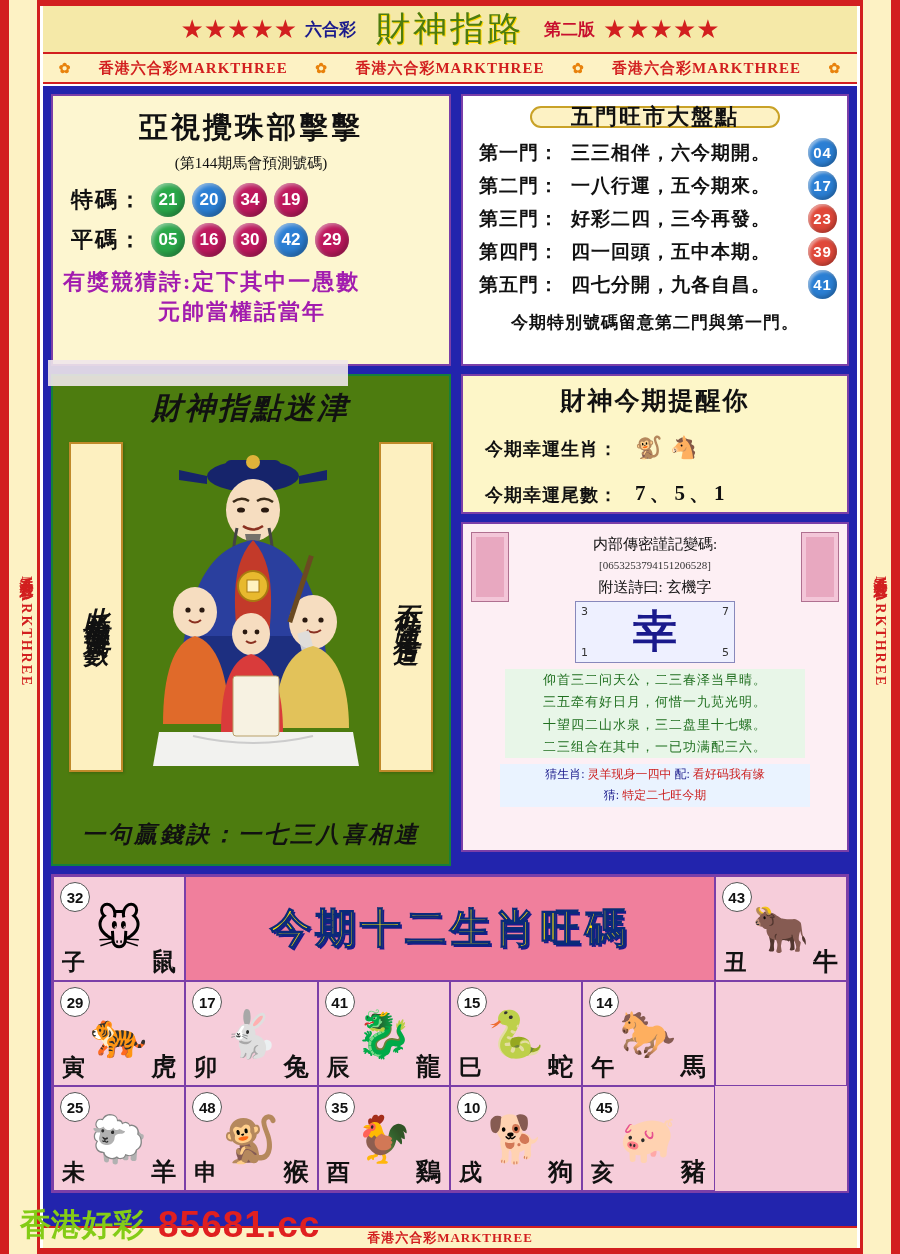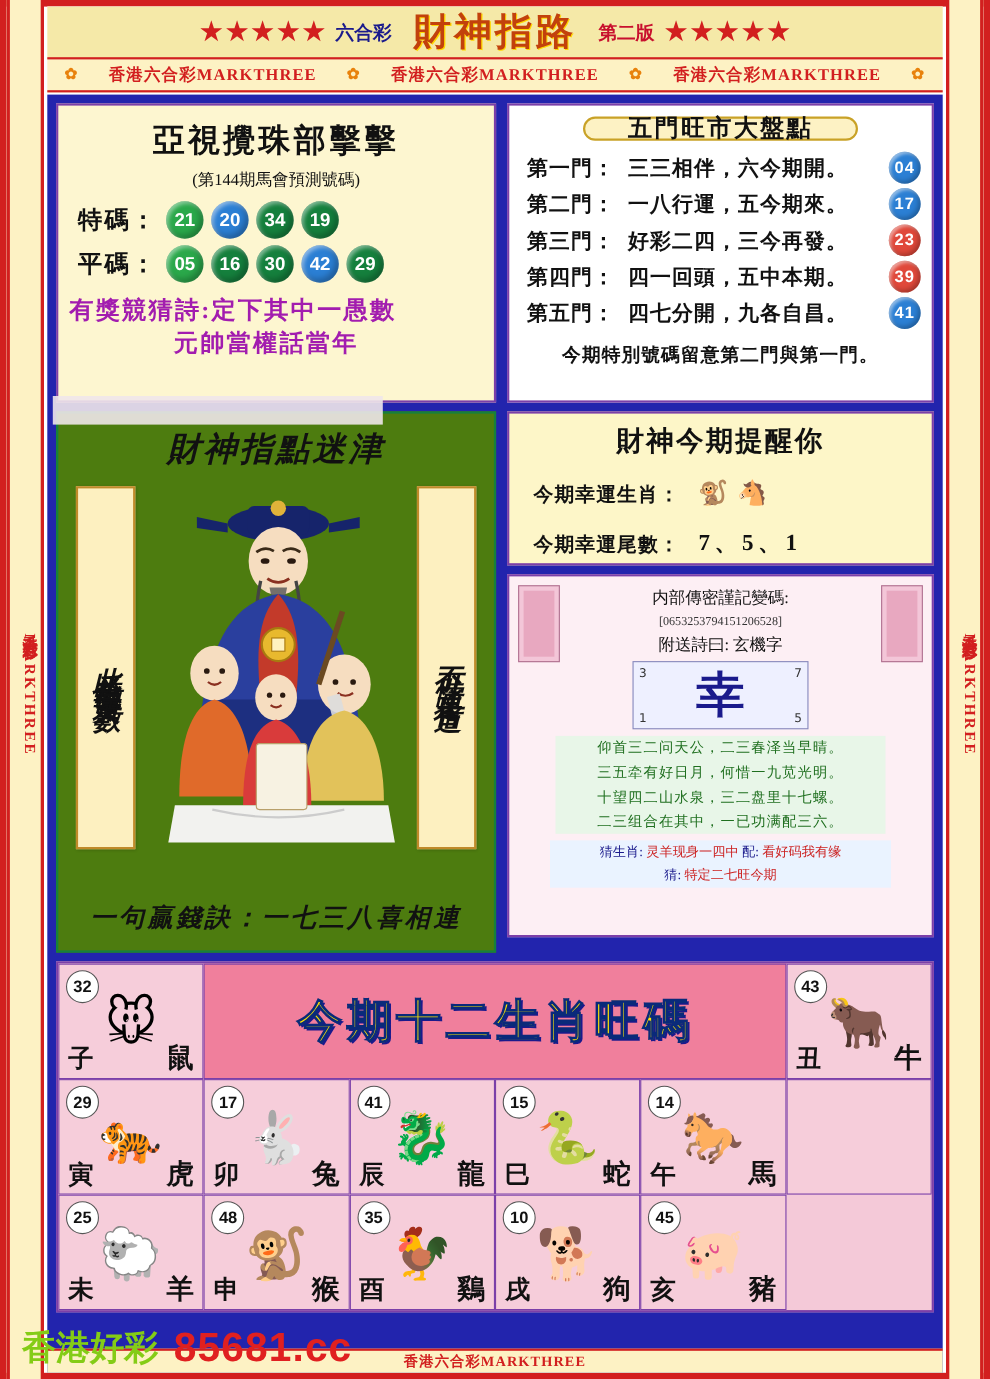--- a/index.html
+++ b/index.html
@@ -47,21 +47,21 @@
   
   .titlebar {
     height:48px; background:#f5e9a8;
     border-bottom:2px solid #d21f1f;
     display:flex; align-items:center; justify-content:center;
     position:relative;
   }
   .stars { display:flex; gap:3px; color:#d21f1f; font-size:26px; line-height:1; }
   .title-main {
     font-family:"Liberation Serif", serif;
-    font-weight:bold; font-size:34px; color:#c2410c;
+    font-weight:normal; font-size:34px; color:#4d7c0f;
     letter-spacing:3px; margin:0 12px;
     text-shadow:1px 1px 0 #ffd700;
   }
   .title-small {
     font-family:"Liberation Serif", serif;
     font-size:17px; color:#1a1a8c; font-weight:bold; margin:0 8px;
   }
   .title-edition {
     font-family:"Liberation Serif", serif;
     font-size:17px; color:#c8102e; font-weight:bold; margin:0 8px;
@@ -109,21 +109,21 @@
   .ball {
     width:34px; height:34px; border-radius:50%;
     display:flex; align-items:center; justify-content:center;
     font-family:"Liberation Sans", sans-serif;
     font-weight:bold; font-size:17px; color:#fff;
     margin-right:7px;
     box-shadow:inset -3px -3px 6px rgba(0,0,0,.28), inset 2px 2px 4px rgba(255,255,255,.5);
   }
   .ball.g { background:#2aa84a; }
   .ball.b { background:#2b7fd4; }
-  .ball.r { background:#15803d;text-align:right; }
+  .ball.r { background:#be185d;text-align:right; }
   .poem {
     margin-top:10px; font-family:"Liberation Serif", serif;
     font-size:22px; font-weight:bold; color:#a21caf; line-height:1.35;
     letter-spacing:2px;
   }
   .poem .p2 { display:block; text-align:center; padding-right:18px; }
 
   
   .panelB {
     margin-top:8px; background:#4d7c0f; border:2px solid #15803d;

